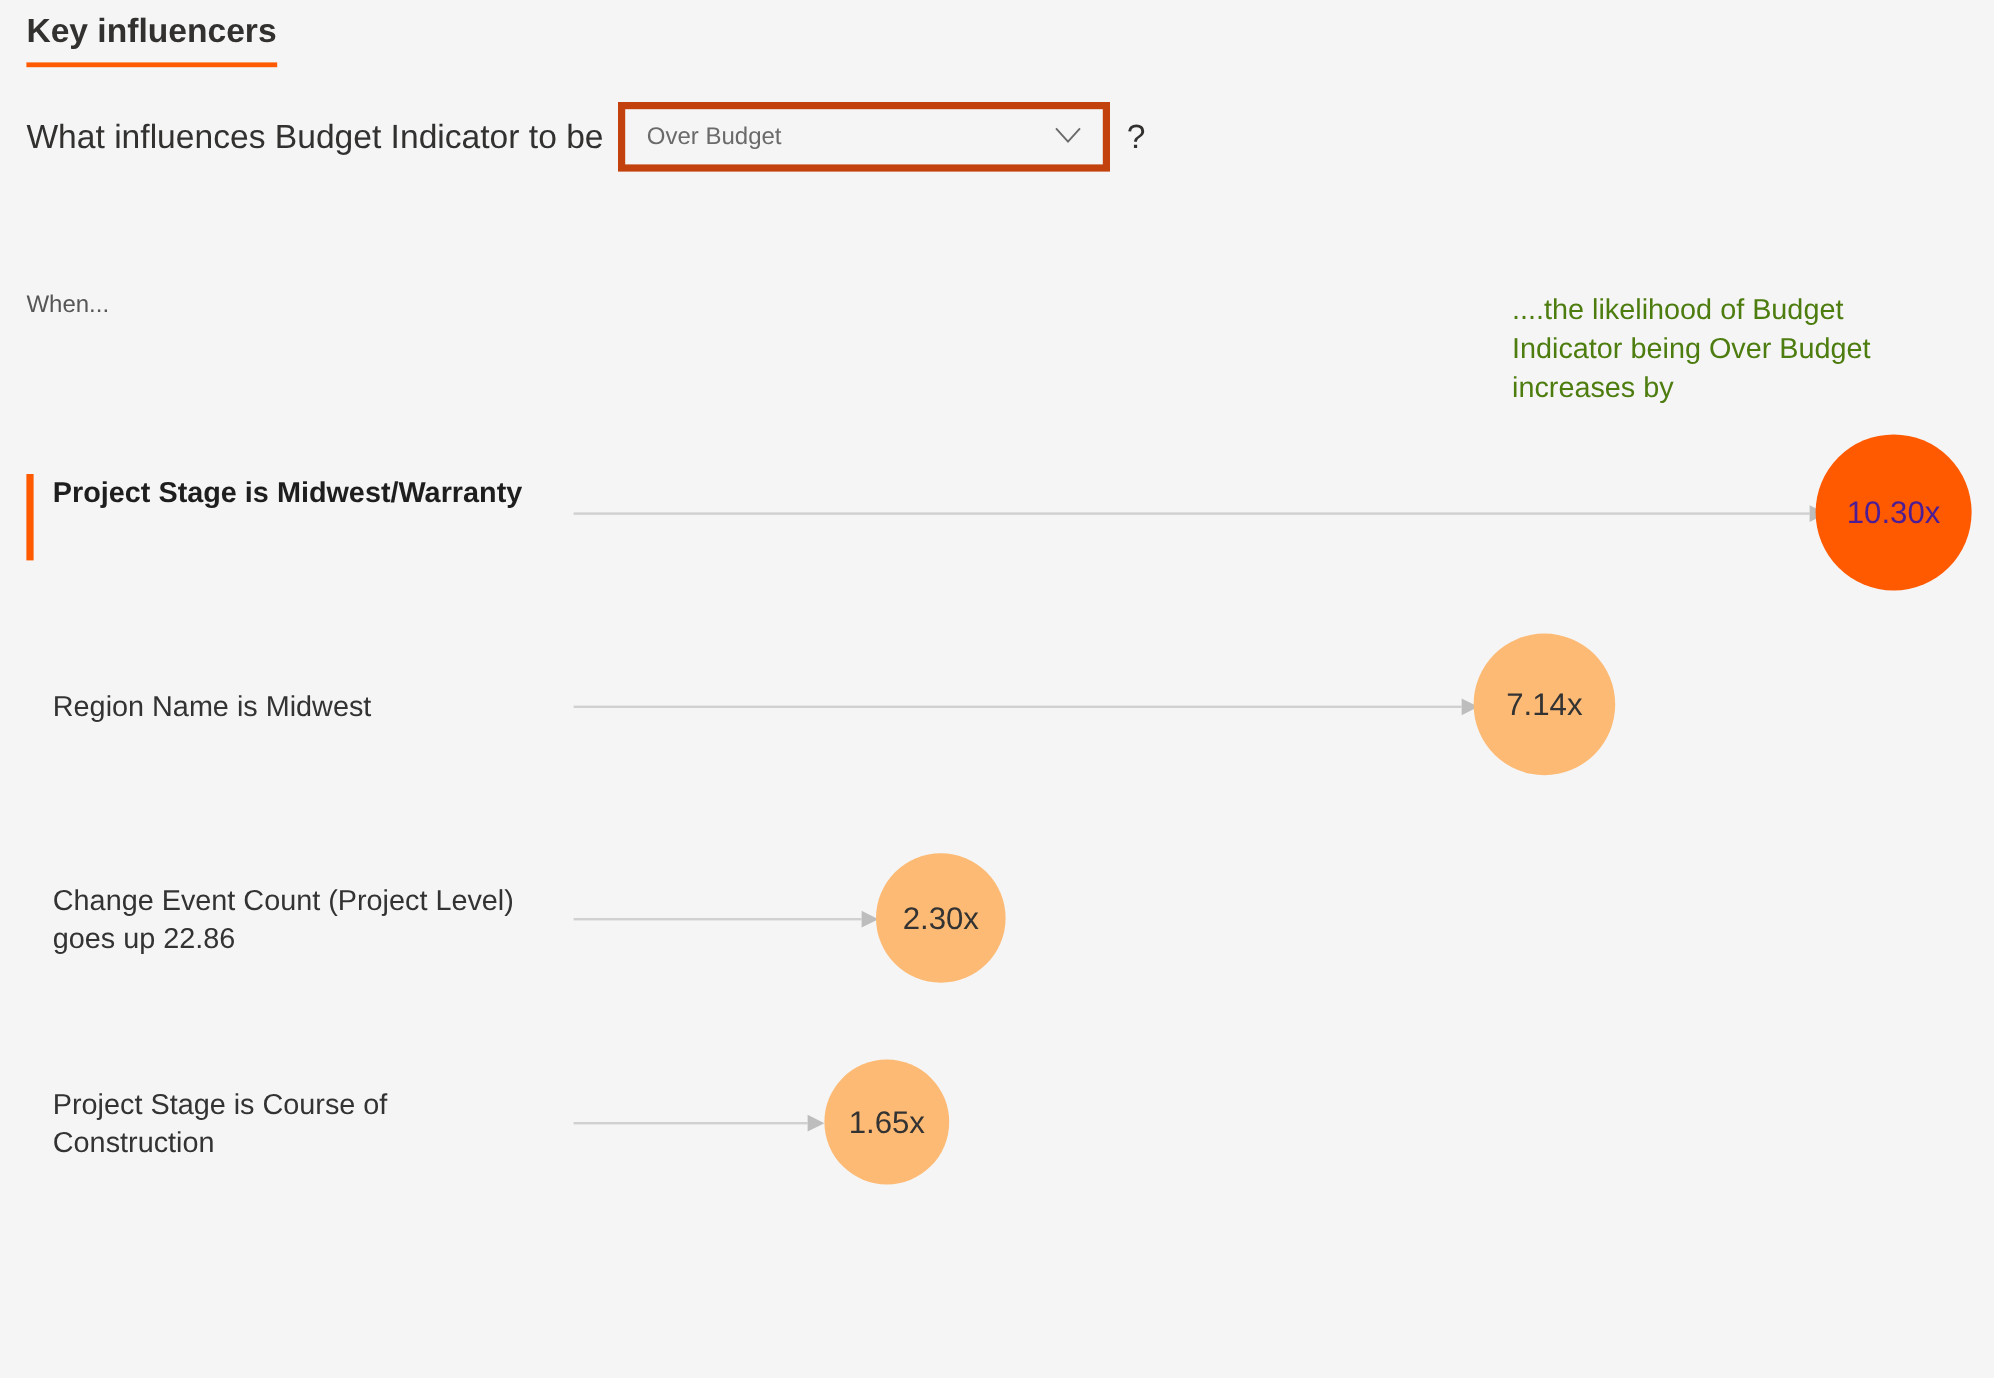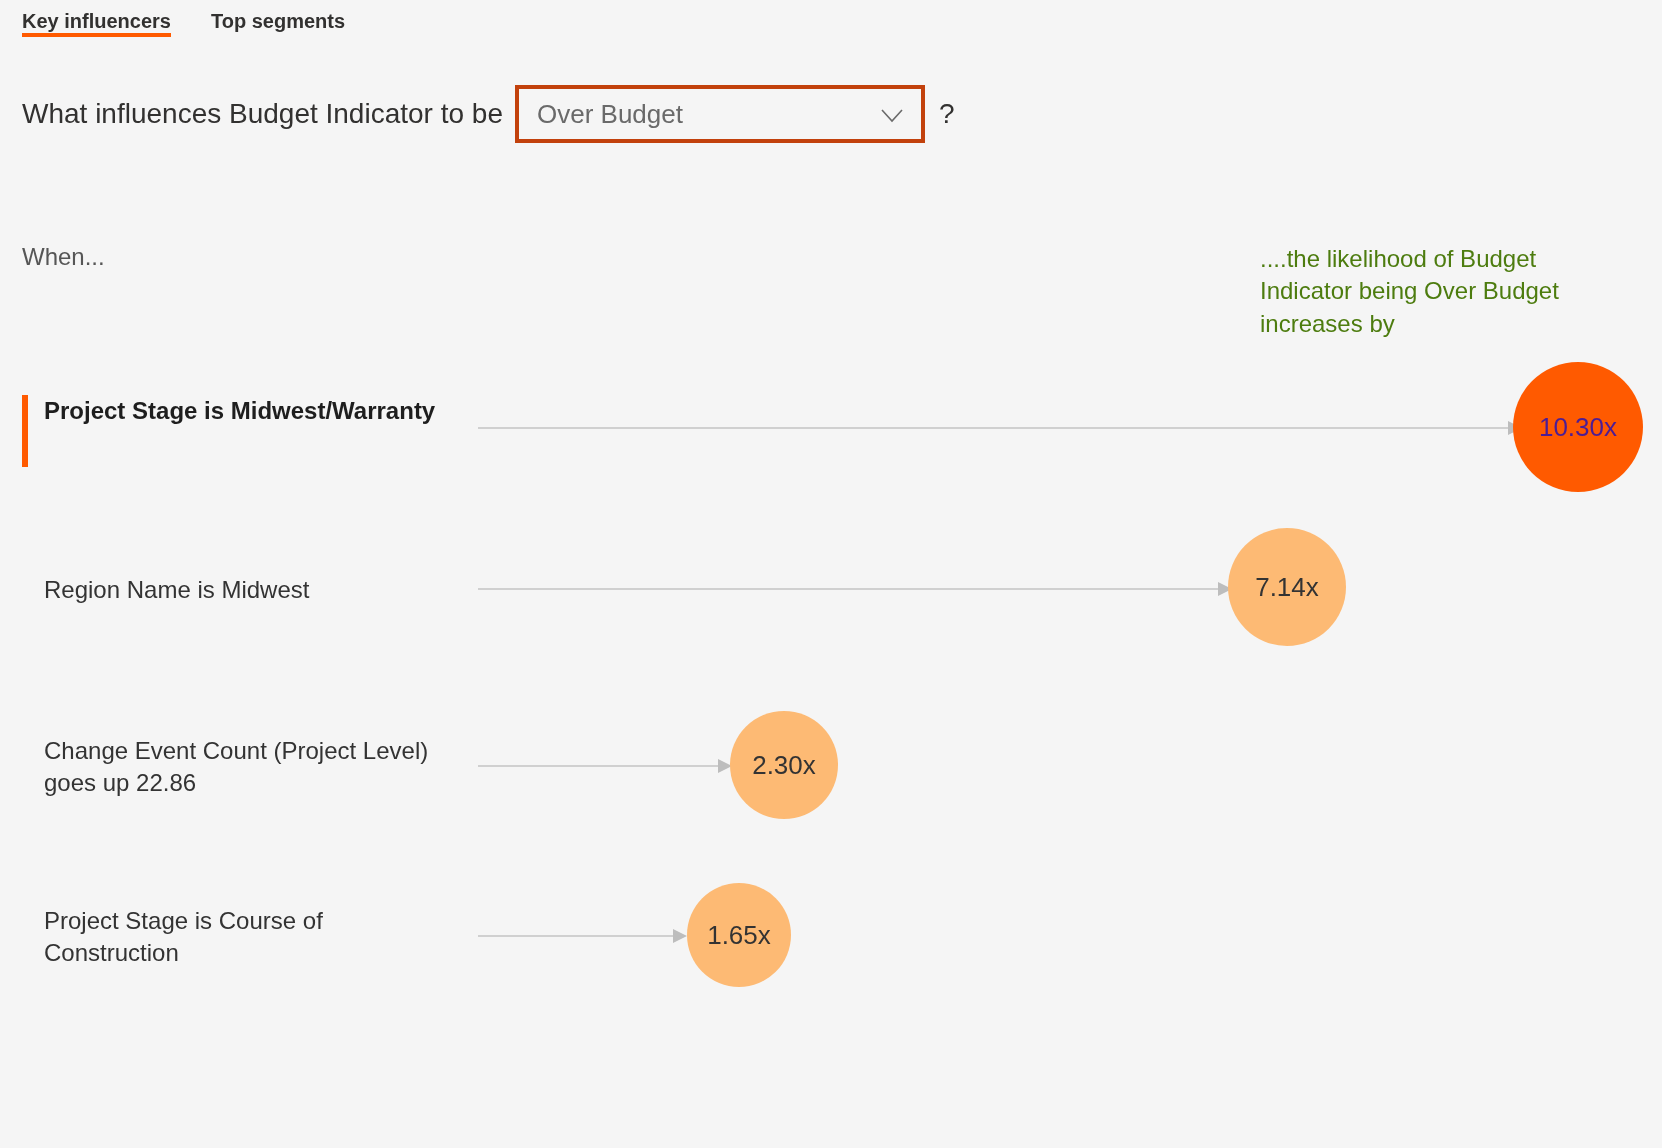--- a/index.html
+++ b/index.html
@@ -20,70 +20,71 @@
   }
   
   .tabs {
     position: absolute;
     left: 22px;
     top: 10px;
     display: flex;
     gap: 40px;
   }
   .tab {
-    font-size: 20px;
+    font-size: 28px;
     font-weight: 600;
     color: #323130;
+    padding-bottom: 10px;
     cursor: pointer;
   }
   .tab.active {
     border-bottom: 4px solid #ff5a00;
   }
   
   .question {
     position: absolute;
     left: 22px;
     top: 85px;
     display: flex;
     align-items: center;
     font-size: 28px;
     color: #323130;
   }
   .question .qtext {
     white-space: nowrap;
   }
   .dropdown {
     margin-left: 12px;
-    border: 4px solid #c2410c;
+    border: 6px solid #c2410c;
     height: 58px;
     min-width: 410px;
     display: flex;
     align-items: center;
     justify-content: space-between;
     padding: 0 18px;
     color: #6a6a6a;
-    font-size: 26px;
+    font-size: 20px;
     cursor: pointer;
     box-sizing: border-box;
     gap: 36px;
   }
   .dropdown .chev {
     margin-left: 20px;
   }
   .qmark {
     margin-left: 14px;
     font-size: 28px;
   }
 
   
   .col-left-head {
     position: absolute;
     left: 22px;
     top: 243px;
-    font-size: 24px;
+    font-size: 20px;
     color: #565656;
   }
   .col-right-head {
     position: absolute;
     left: 1260px;
     top: 243px;
     width: 340px;
     font-size: 24px;
     line-height: 1.35;
     color: #4d7c0f;
@@ -148,21 +149,20 @@
   .bubble.orange { background: #ff5a00; color:#4c1d95; }
 
 </style>
 </head>
 <body>
 
 <div class="container">
 
   <div class="tabs">
     <div class="tab active">Key influencers</div>
-    <div class="tab">Top segments</div>
   </div>
 
   <div class="question">
     <span class="qtext">What influences Budget Indicator to be</span>
     <div class="dropdown">
       <span>Over Budget</span>
       <span class="chev">
         <svg width="22" height="14" viewBox="0 0 22 14">
             <polyline points="1,1 11,12 21,1" fill="none" stroke="#6a6a6a" stroke-width="1.6"></polyline>
           </svg>

